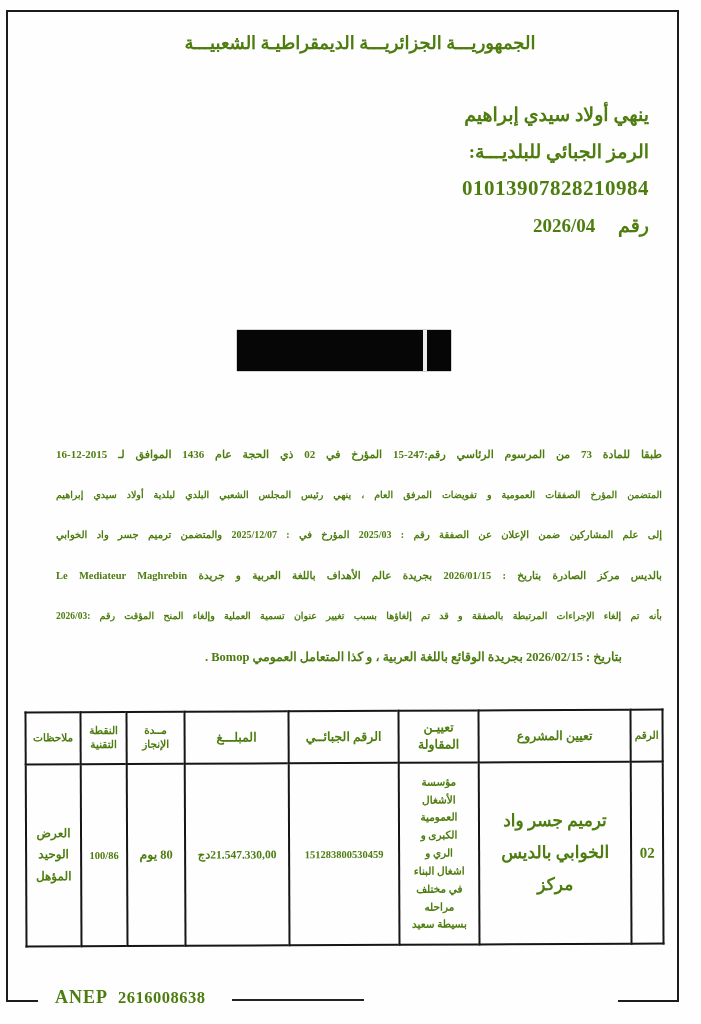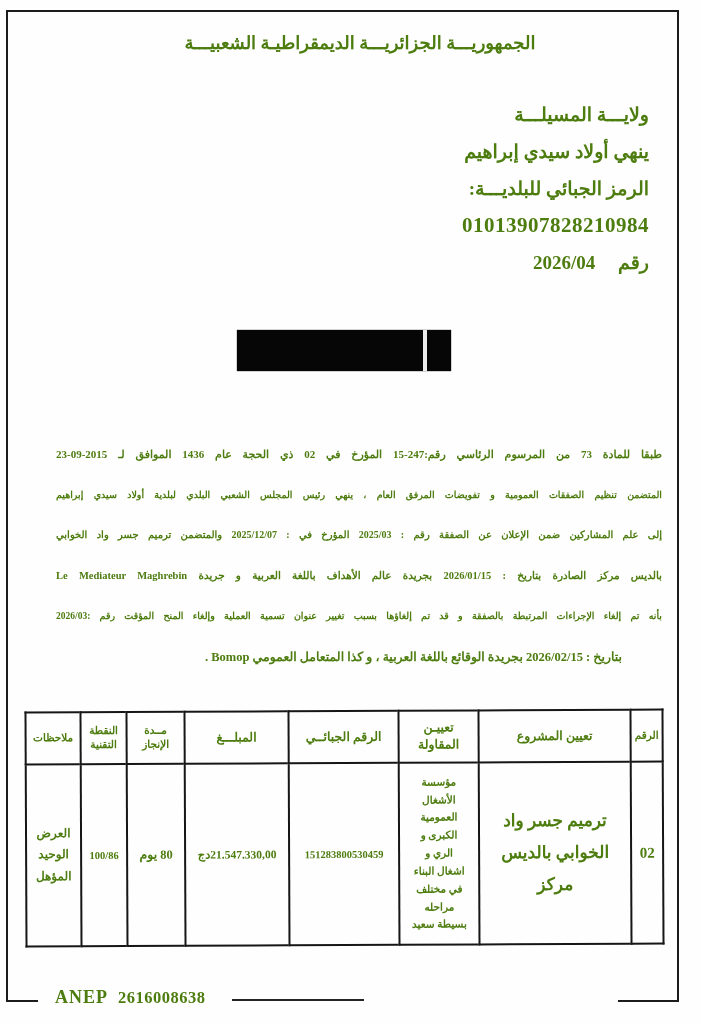--- a/index.html
+++ b/index.html
@@ -60,35 +60,34 @@
 
   <div class="frame" id="f-top"></div>
   <div class="frame" id="f-left"></div>
   <div class="frame" id="f-right"></div>
   <div class="frame" id="f-bl"></div>
   <div class="frame" id="f-br"></div>
 
   <div class="title fit" style="font-size: 18px;">الجمهوريـــة الجزائريـــة الديمقراطيـة الشعبيـــة</div>
 
   <div class="admin">
-    <div>ولايـــة المسيلـــة</div>
     <div>ينهي أولاد سيدي إبراهيم</div>
     <div>الرمز الجبائي للبلديـــة:</div>
     <div class="code">01013907828210984</div>
     <div class="notice-line">
       <span>رقم</span>
       <span class="val">2026/04</span>
     </div>
   </div>
 
   <div class="redacted"></div>
 
   <div class="bodytext">
-    <div class="bl fit" style="font-size: 11px;">طبقا للمادة 73 من المرسوم الرئاسي رقم:247-15 المؤرخ في 02 ذي الحجة عام 1436 الموافق لـ 2015-09-23</div>
-    <div class="bl fit" style="font-size: 9.5px;">المتضمن تنظيم الصفقات العمومية و تفويضات المرفق العام ، ينهي رئيس المجلس الشعبي البلدي لبلدية أولاد سيدي إبراهيم</div>
+    <div class="bl fit" style="font-size: 11px;">طبقا للمادة 73 من المرسوم الرئاسي رقم:247-15 المؤرخ في 02 ذي الحجة عام 1436 الموافق لـ 2015-12-16</div>
+    <div class="bl fit" style="font-size: 9.5px;">المتضمن المؤرخ الصفقات العمومية و تفويضات المرفق العام ، ينهي رئيس المجلس الشعبي البلدي لبلدية أولاد سيدي إبراهيم</div>
     <div class="bl fit" style="font-size: 10px;">إلى علم المشاركين ضمن الإعلان عن الصفقة رقم : 2025/03 المؤرخ في : 2025/12/07 والمتضمن ترميم جسر واد الخوابي</div>
     <div class="bl fit" style="font-size: 10.5px;">بالديس مركز الصادرة بتاريخ : 2026/01/15 بجريدة عالم الأهداف باللغة العربية و جريدة Le Mediateur Maghrebin</div>
     <div class="bl fit" style="font-size: 9.5px;">بأنه تم إلغاء الإجراءات المرتبطة بالصفقة و قد تم إلغاؤها بسبب تغيير عنوان تسمية العملية وإلغاء المنح المؤقت رقم :2026/03</div>
     <div class="bl last fit" style="font-size: 12.5px;">بتاريخ : 2026/02/15 بجريدة الوقائع باللغة العربية ، و كذا المتعامل العمومي Bomop .</div>
   </div>
 
   <table class="results">
     <colgroup>
       <col style="width:32px">
         <col style="width:152px">

